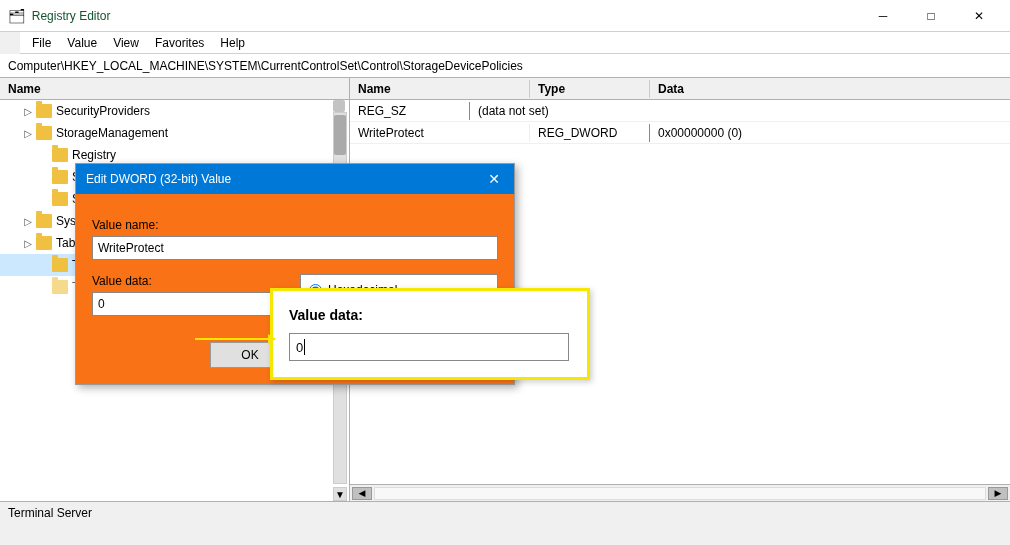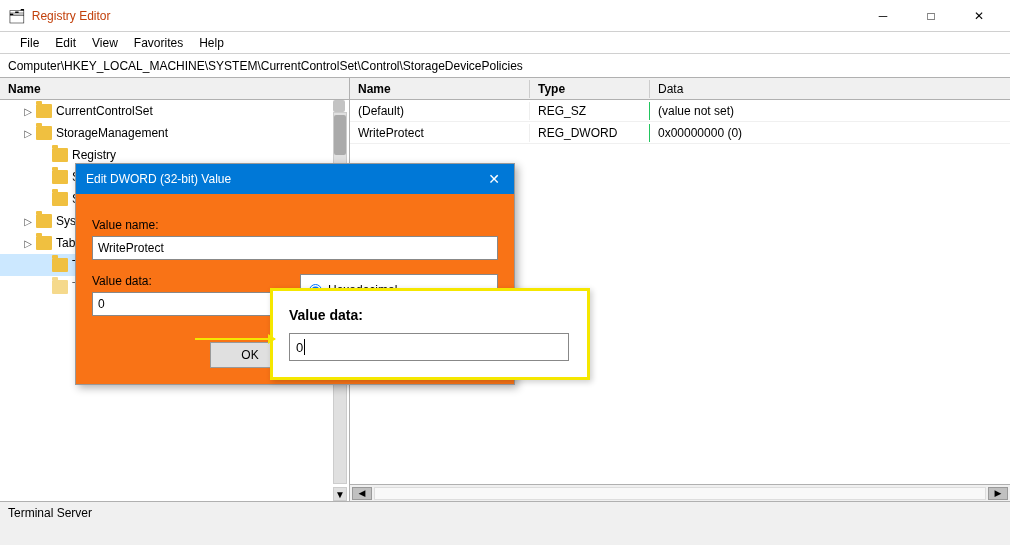--- a/index.html
+++ b/index.html
@@ -17,21 +17,21 @@
       background: #ffffff;
       border-bottom: 1px solid #d0d0d0;
       display: flex;
       align-items: center;
       padding: 6px 8px;
       height: 32px;
     }
     .title-bar-title {
       flex: 1;
       font-size: 12px;
-      color: #c2410c;
+      color: #14532d;
     }
     .title-bar-controls {
       display: flex;
       gap: 2px;
     }
     .title-bar-btn {
       width: 46px;
       height: 22px;
       display: flex;
       align-items: center;
@@ -42,22 +42,23 @@
       background: transparent;
       border: none;
     }
 
     
     .menu-bar {
       background: #ffffff;
       border-bottom: 1px solid #d0d0d0;
       display: flex;
       align-items: center;
-      padding: 2px 12px;
-      height: 22px;
+      padding: 2px 4px;
+      height: 22px;
+      margin-left: 20px;
     }
     .menu-item {
       padding: 2px 8px;
       cursor: pointer;
       font-size: 12px;
       color: #000;
     }
 
     
     .address-bar {
@@ -149,21 +150,21 @@
 
     .right-header {
       display: flex;
       background: #f0f0f0;
       border-bottom: 1px solid #b0b0b0;
       height: 22px;
       align-items: center;
     }
     .col-name { width: 180px; padding: 2px 8px; font-size: 12px; font-weight: bold; border-right: 1px solid #ccc; }
     .col-type { width: 120px; padding: 2px 8px; font-size: 12px; font-weight: bold; border-right: 1px solid #ccc; }
-    .col-data { flex: 1; padding: 2px 8px; font-size: 12px; font-weight: normal; }
+    .col-data { flex: 1; padding: 2px 8px; font-size: 12px; font-weight: bold; }
 
     .right-row {
       display: flex;
       align-items: center;
       height: 22px;
       border-bottom: 1px solid #f0f0f0;
     }
     .cell-name { width: 180px; padding: 2px 8px; font-size: 12px; border-right: 1px solid #eee; }
     .cell-type { width: 120px; padding: 2px 8px; font-size: 12px; border-right: 1px solid #22c55e; }
     .cell-data { flex: 1; padding: 2px 8px; font-size: 12px; }
@@ -330,41 +331,41 @@
   <span class="title-bar-title">Registry Editor</span>
   <div class="title-bar-controls">
     <button class="title-bar-btn">─</button>
     <button class="title-bar-btn">□</button>
     <button class="title-bar-btn close">✕</button>
   </div>
 </div>
 
 <div class="menu-bar">
   <span class="menu-item">File</span>
-  <span class="menu-item">Edit</span>
+  <span class="menu-item">Value</span>
   <span class="menu-item">View</span>
   <span class="menu-item">Favorites</span>
   <span class="menu-item">Help</span>
 </div>
 
 <div class="address-bar">
   <span>Computer\HKEY_LOCAL_MACHINE\SYSTEM\CurrentControlSet\Control\StorageDevicePolicies</span>
 </div>
 
 <div class="main-content" style="position:relative;">
 
   <div class="tree-panel">
     <div class="tree-header">
       <span>Name</span>
     </div>
 
     <div class="tree-item" style="padding-left: 20px;">
       <span class="tree-expand">▷</span>
       <span class="tree-folder-icon"></span>
-      <span class="tree-label">CurrentControlSet</span>
+      <span class="tree-label">SecurityProviders</span>
     </div>
 
     <div class="tree-item" style="padding-left: 20px;">
       <span class="tree-expand">▷</span>
       <span class="tree-folder-icon"></span>
       <span class="tree-label">StorageManagement</span>
     </div>
 
     <div class="tree-item" style="padding-left: 36px;">
       <span class="tree-expand" style="visibility:hidden;">▷</span>
@@ -416,23 +417,22 @@
     <div style="position:absolute; bottom:22px; right:2px; width:14px; height:14px; background:#e0e0e0; border:1px solid #ccc; display:flex; align-items:center; justify-content:center; font-size:10px;">▼</div>
   </div>
 
   <div class="right-panel">
     <div class="right-header">
       <div class="col-name">Name</div>
       <div class="col-type">Type</div>
       <div class="col-data">Data</div>
     </div>
     <div class="right-row">
-      <div class="cell-name">(Default)</div>
       <div class="cell-type">REG_SZ</div>
-      <div class="cell-data">(value not set)</div>
+      <div class="cell-data">(data not set)</div>
     </div>
     <div class="right-row">
       <div class="cell-name">WriteProtect</div>
       <div class="cell-type">REG_DWORD</div>
       <div class="cell-data">0x00000000 (0)</div>
     </div>
   </div>
 
   <div class="dialog">
     <div class="dialog-titlebar">

